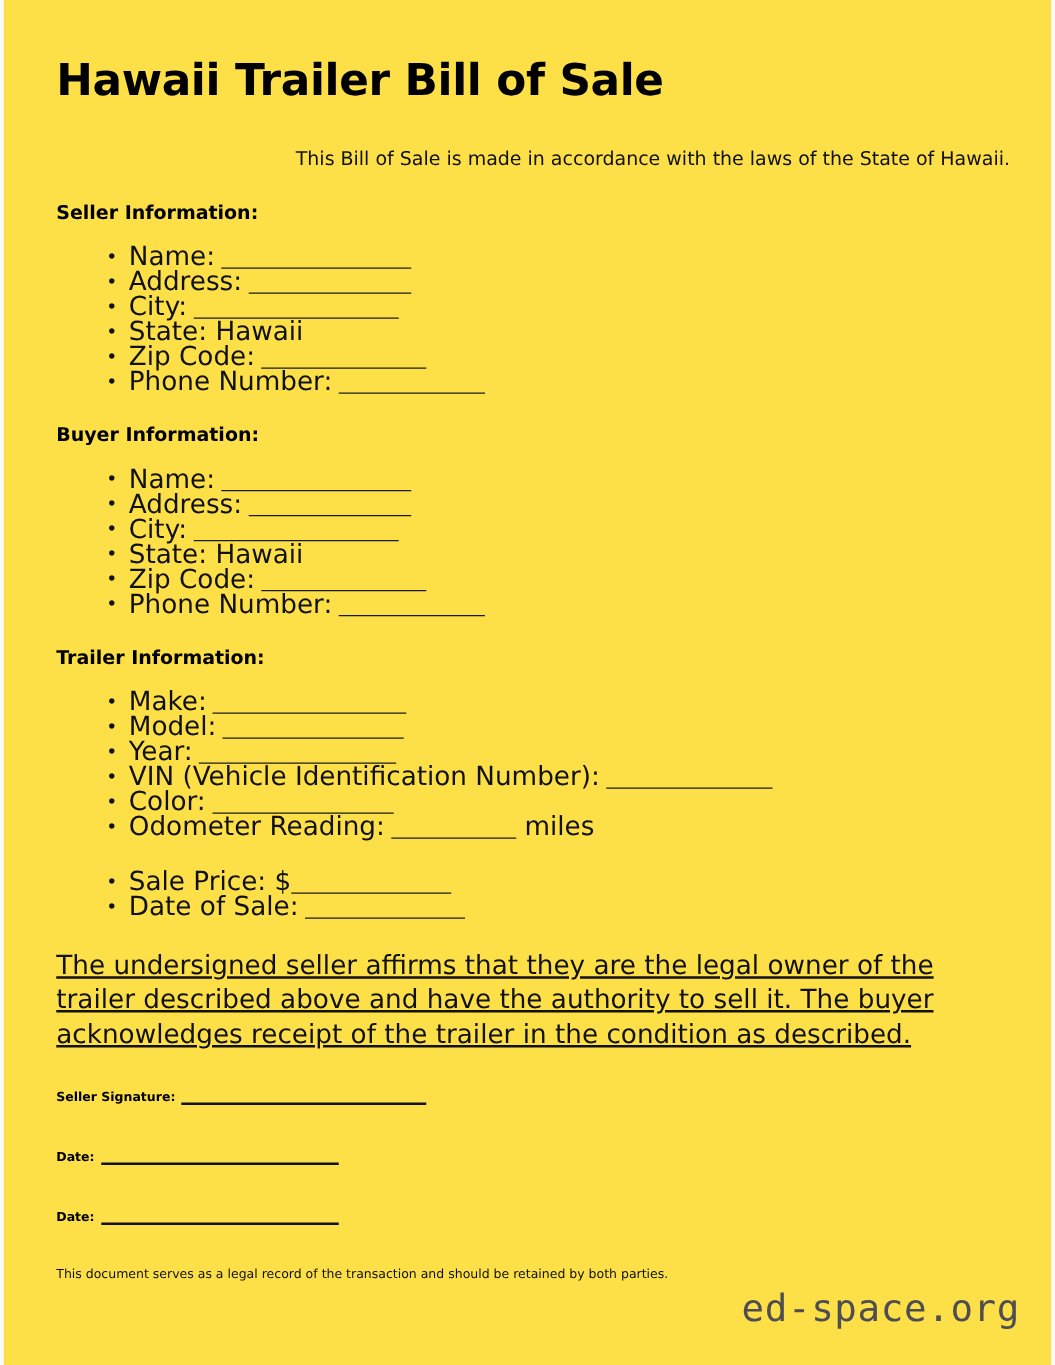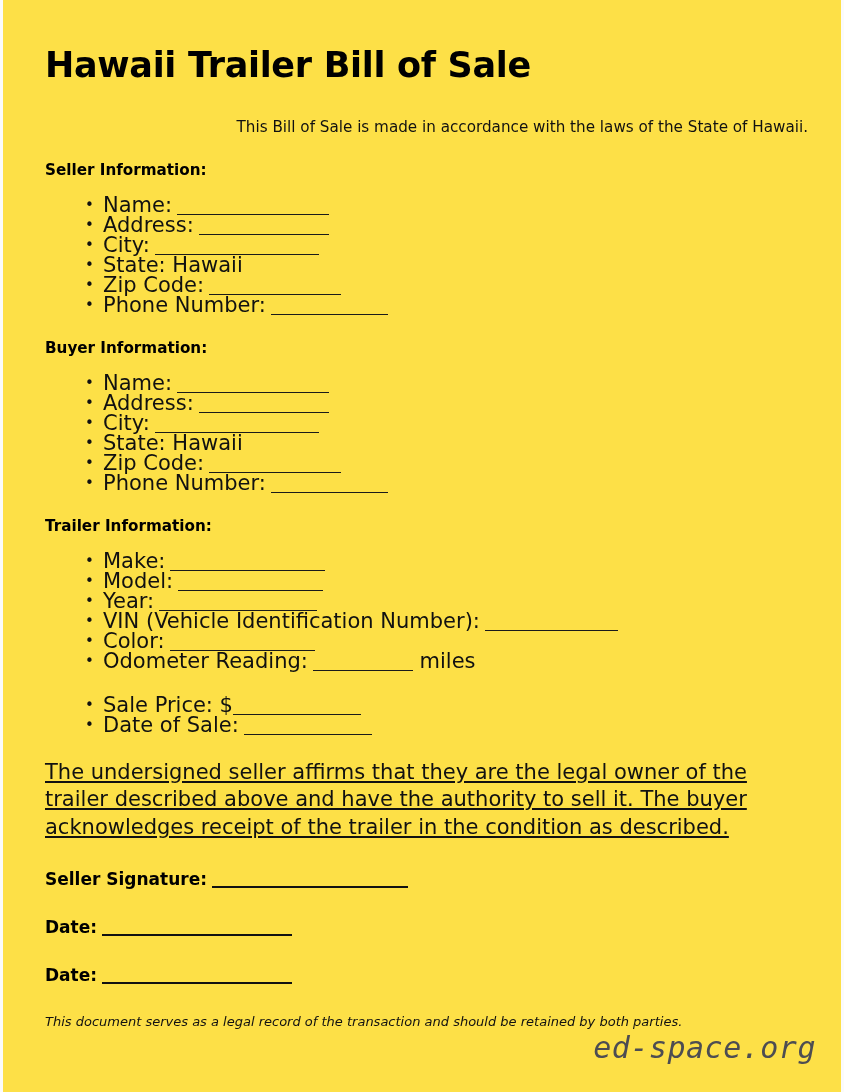--- a/index.html
+++ b/index.html
@@ -85,47 +85,45 @@
   }
   .gap { display: inline-block; width: 5px; }
   p.affirmation {
     font-size: 21px;
     line-height: 1.33;
     margin: 0 0 27px 0;
     max-width: 760px;
     text-decoration: underline;
   }
   .sig-row {
-    font-size: 17px;
+    font-size: 10px;
     font-weight: bold;
     margin: 0 0 28px 0;
     line-height: 20px;
     white-space: nowrap;
     color: #000000;
   }
   .sig-row .fill-line {
     border-bottom: 2px solid #111111;
   }
   p.footer-note {
-    font-size: 13px;
+    font-size: 10px;
     line-height: 1.33;
     margin: 0;
     max-width: 760px;
-    font-style: italic;
   }
   .watermark {
     position: absolute;
     right: 28px;
     top: 1030px;
     font-family: "DejaVu Sans Mono", "Liberation Mono", monospace;
     font-size: 30px;
     letter-spacing: 0.5px;
     color: #4d4d52;
     white-space: nowrap;
-    font-style: italic;
   }
 </style>
 </head>
 <body>
 
 <div class="page">
   <div class="page-edge-left"></div>
   <div class="page-edge-right"></div>
 
   <div class="content">

